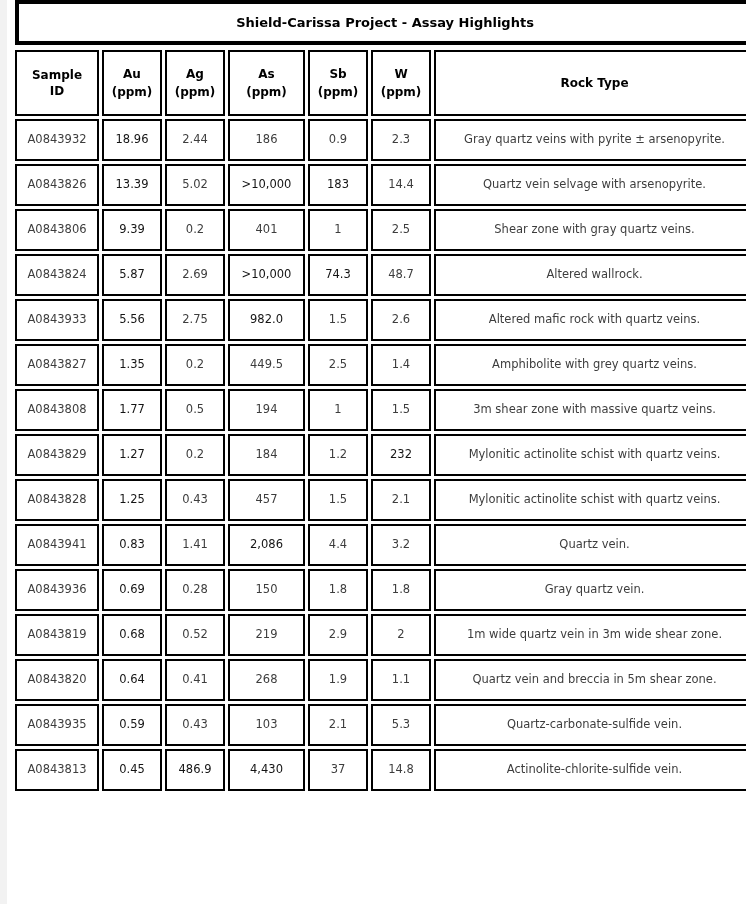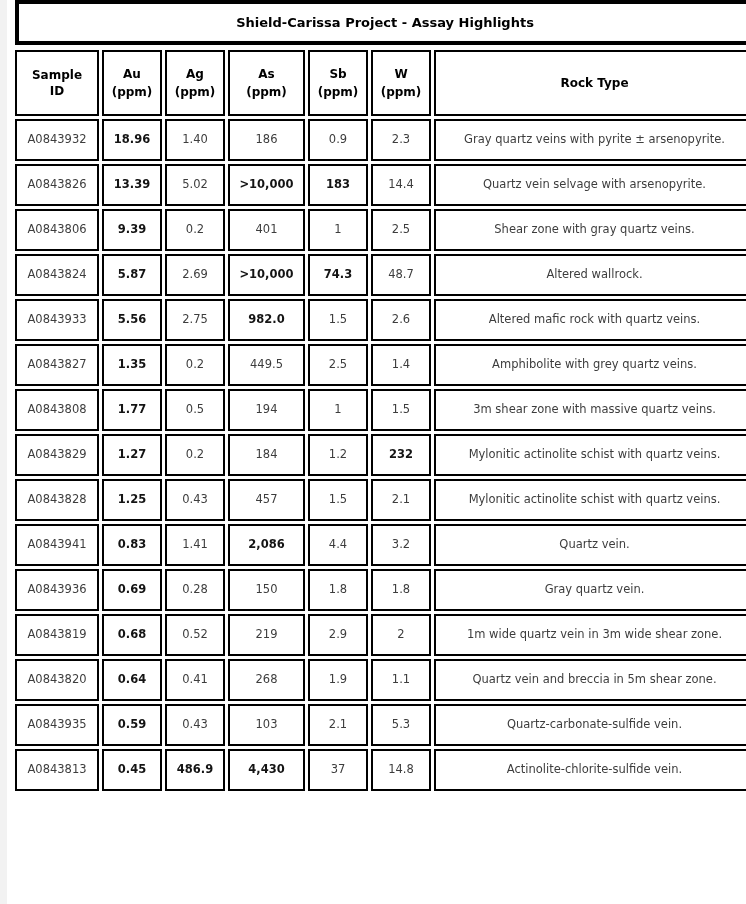--- a/index.html
+++ b/index.html
@@ -47,21 +47,21 @@
     line-height: 1.35;
   }
   .cell.head {
     min-height: 66px;
     font-size: 12px;
     font-weight: bold;
     color: #000;
   }
   .cell.head .lbl { white-space: pre-line; }
   .cell.head .unit { margin-top: 2px; }
-  .cell.bold { font-weight: bold; color: #141414; }
+  .cell.bold { font-weight: normal; color: #141414; }
   .cell.rock { padding: 11px 20px; }
 </style>
 </head>
 <body>
 
 <div class="edge-strip"></div>
 
 <div class="content">
   <div class="title-box">
     <span>Shield-Carissa Project - Assay Highlights</span>
@@ -89,21 +89,21 @@
       </div>
       <div class="cell head">
         <div class="lbl">W</div>
         <div class="unit">(ppm)</div>
       </div>
       <div class="cell head">
         <div class="lbl">Rock Type</div>
       </div>
       <div class="cell">A0843932</div>
       <div class="cell bold">18.96</div>
-      <div class="cell">1.40</div>
+      <div class="cell">2.44</div>
       <div class="cell">186</div>
       <div class="cell">0.9</div>
       <div class="cell">2.3</div>
       <div class="cell rock">Gray quartz veins with pyrite ± arsenopyrite.</div>
       <div class="cell">A0843826</div>
       <div class="cell bold">13.39</div>
       <div class="cell">5.02</div>
       <div class="cell bold">&gt;10,000</div>
       <div class="cell bold">183</div>
       <div class="cell">14.4</div>

